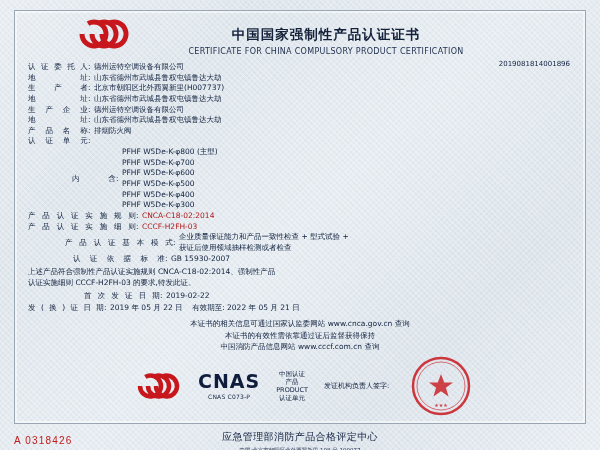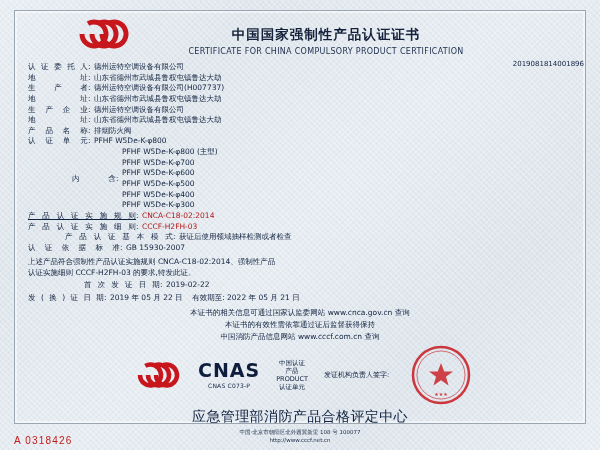--- a/index.html
+++ b/index.html
@@ -79,32 +79,32 @@
   .cnmark{font-size:6.5px;color:#10213f;line-height:1.25;text-align:center;}
   .stamp-area{position:relative;width:150px;height:54px;text-align:right;}
   .sig{
     position:absolute;left:0;top:22px;font-size:7px;color:#10213f;
   }
   .seal{
     position:absolute;right:2px;top:-4px;width:62px;height:62px;
   }
 
   
-  .org{text-align:center;margin-top:6px;font-size:14px;color:#10213f;letter-spacing:.4px;}
+  .org{text-align:center;margin-top:17px;font-size:10px;color:#10213f;letter-spacing:.4px;}
   .addr{text-align:center;font-size:5.5px;color:#25344f;margin-top:3px;}
   .url{text-align:center;font-size:5.5px;color:#25344f;margin-top:1px;}
 
   
   .serial{
     position:absolute;left:14px;bottom:4px;
     color:#c01b1b;font-size:10px;letter-spacing:1.2px;
     font-family:Liberation Sans, sans-serif;
   }
   .topserial{
-    position:absolute;right:16px;top:60px;font-size:7px;color:#10213f;
+    position:absolute;right:30px;top:60px;font-size:7px;color:#10213f;
   }
 </style>
 </head>
 <body>
 
 <div id="cert">
   <div class="frame"></div>
 
   <div class="inner">
 
@@ -136,21 +136,21 @@
 
       <div class="row">
         <div class="lab">地址</div>
         <div class="colon">:</div>
         <div class="val">山东省德州市武城县鲁权屯镇鲁达大劫</div>
       </div>
 
       <div class="row">
         <div class="lab">生产者</div>
         <div class="colon">:</div>
-        <div class="val">德州运特空调设备有限公司(H007737)</div>
+        <div class="val">北京市朝阳区北外西翼新里(H007737)</div>
       </div>
 
       <div class="row">
         <div class="lab">地址</div>
         <div class="colon">:</div>
         <div class="val">山东省德州市武城县鲁权屯镇鲁达大劫</div>
       </div>
 
       <div class="row">
         <div class="lab">生产企业</div>
@@ -166,58 +166,58 @@
 
       <div class="row">
         <div class="lab">产品名称</div>
         <div class="colon">:</div>
         <div class="val">排烟防火阀</div>
       </div>
 
       <div class="row">
         <div class="lab">认证单元</div>
         <div class="colon">:</div>
-        <div class="val">PFHF W5De-K-φ800</div>
       </div>
 
       <div class="row">
         <div class="lab" style="margin-left:16px;width:44px;flex:0 0 44px;padding-left:28px;">内含</div>
         <div class="colon">:</div>
         <div class="val">
           <div>PFHF W5De-K-φ800 (主型)</div>
           <div>PFHF W5De-K-φ700</div>
           <div>PFHF W5De-K-φ600</div>
           <div>PFHF W5De-K-φ500</div>
           <div>PFHF W5De-K-φ400</div>
           <div>PFHF W5De-K-φ300</div>
         </div>
       </div>
 
       <div class="row">
-        <div class="lab" style="width:108px;flex:0 0 108px;text-decoration:underline;">产品认证实施规则</div>
+        <div class="lab" style="width:108px;flex:0 0 108px;">产品认证实施规则</div>
         <div class="colon">:</div>
         <div class="val redtxt">CNCA-C18-02:2014</div>
       </div>
 
       <div class="row">
         <div class="lab" style="width:108px;flex:0 0 108px;">产品认证实施细则</div>
         <div class="colon">:</div>
         <div class="val redtxt">CCCF-H2FH-03</div>
       </div>
 
       <div class="row">
         <div class="lab" style="width:108px;flex:0 0 108px;margin-left:37px;">产品认证基本模式</div>
         <div class="colon">:</div>
         <div class="val">
+          <div>企业质量保证能力和产品一致性检查 + 型式试验 +</div>
           <div>获证后使用领域抽样检测或者检查</div>
         </div>
       </div>
 
       <div class="row">
-        <div class="lab" style="width:92px;flex:0 0 92px;">认证依据标准</div>
+        <div class="lab" style="width:92px;flex:0 0 92px;margin-left:45px;">认证依据标准</div>
         <div class="colon">:</div>
         <div class="val">GB 15930-2007</div>
       </div>
 
       <div class="note">
         <div>上述产品符合强制性产品认证实施规则 CNCA-C18-02:2014、强制性产品</div>
         <div>认证实施细则 CCCF-H2FH-03 的要求,特发此证。</div>
       </div>
 
       <div class="row dates">

